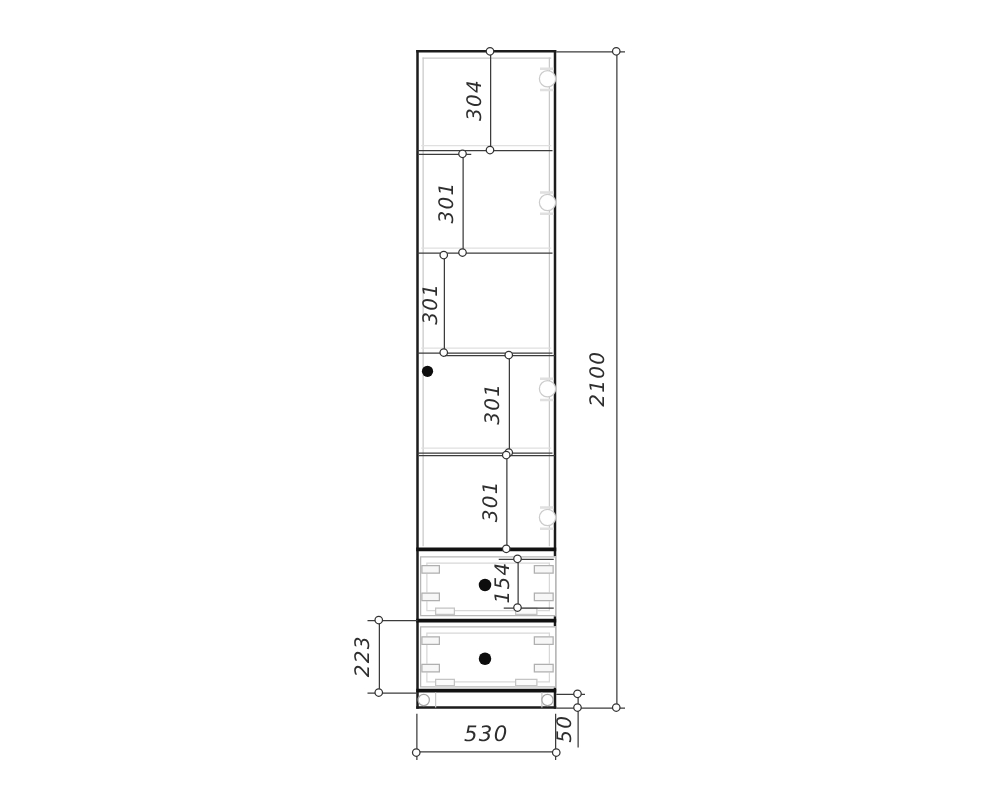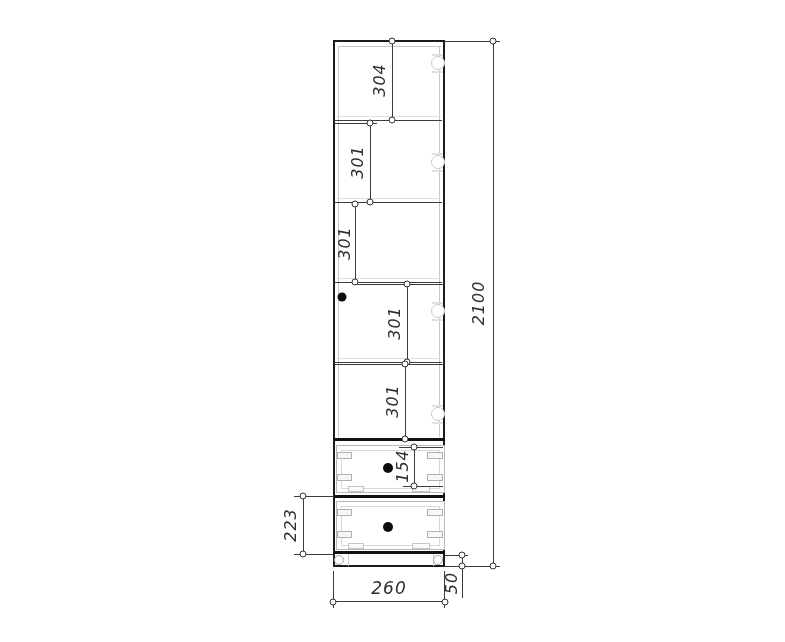--- a/index.html
+++ b/index.html
@@ -155,21 +155,21 @@
     <div class="dot" style="left:493px;top:566px;"></div>
     <div class="lab" style="left:478px;top:303px;">2100</div>
   </div>
 
   <div>
     <div class="ln v" style="left:333px;top:571px;height:37px;"></div>
     <div class="ln v" style="left:444px;top:571px;height:37px;"></div>
     <div class="ln h" style="left:333px;top:601px;width:112px;"></div>
     <div class="dot" style="left:333px;top:602px;"></div>
     <div class="dot" style="left:445px;top:602px;"></div>
-    <div class="lab hz" style="left:389px;top:588px;">260</div>
+    <div class="lab hz" style="left:389px;top:588px;">530</div>
   </div>
 
   <div>
     <div class="ln h" style="left:445px;top:555px;width:23px;"></div>
     <div class="ln v" style="left:462px;top:555px;height:43px;"></div>
     <div class="dot" style="left:462px;top:555px;"></div>
     <div class="dot" style="left:462px;top:566px;"></div>
     <div class="lab" style="left:451px;top:583px;">50</div>
   </div>
 

